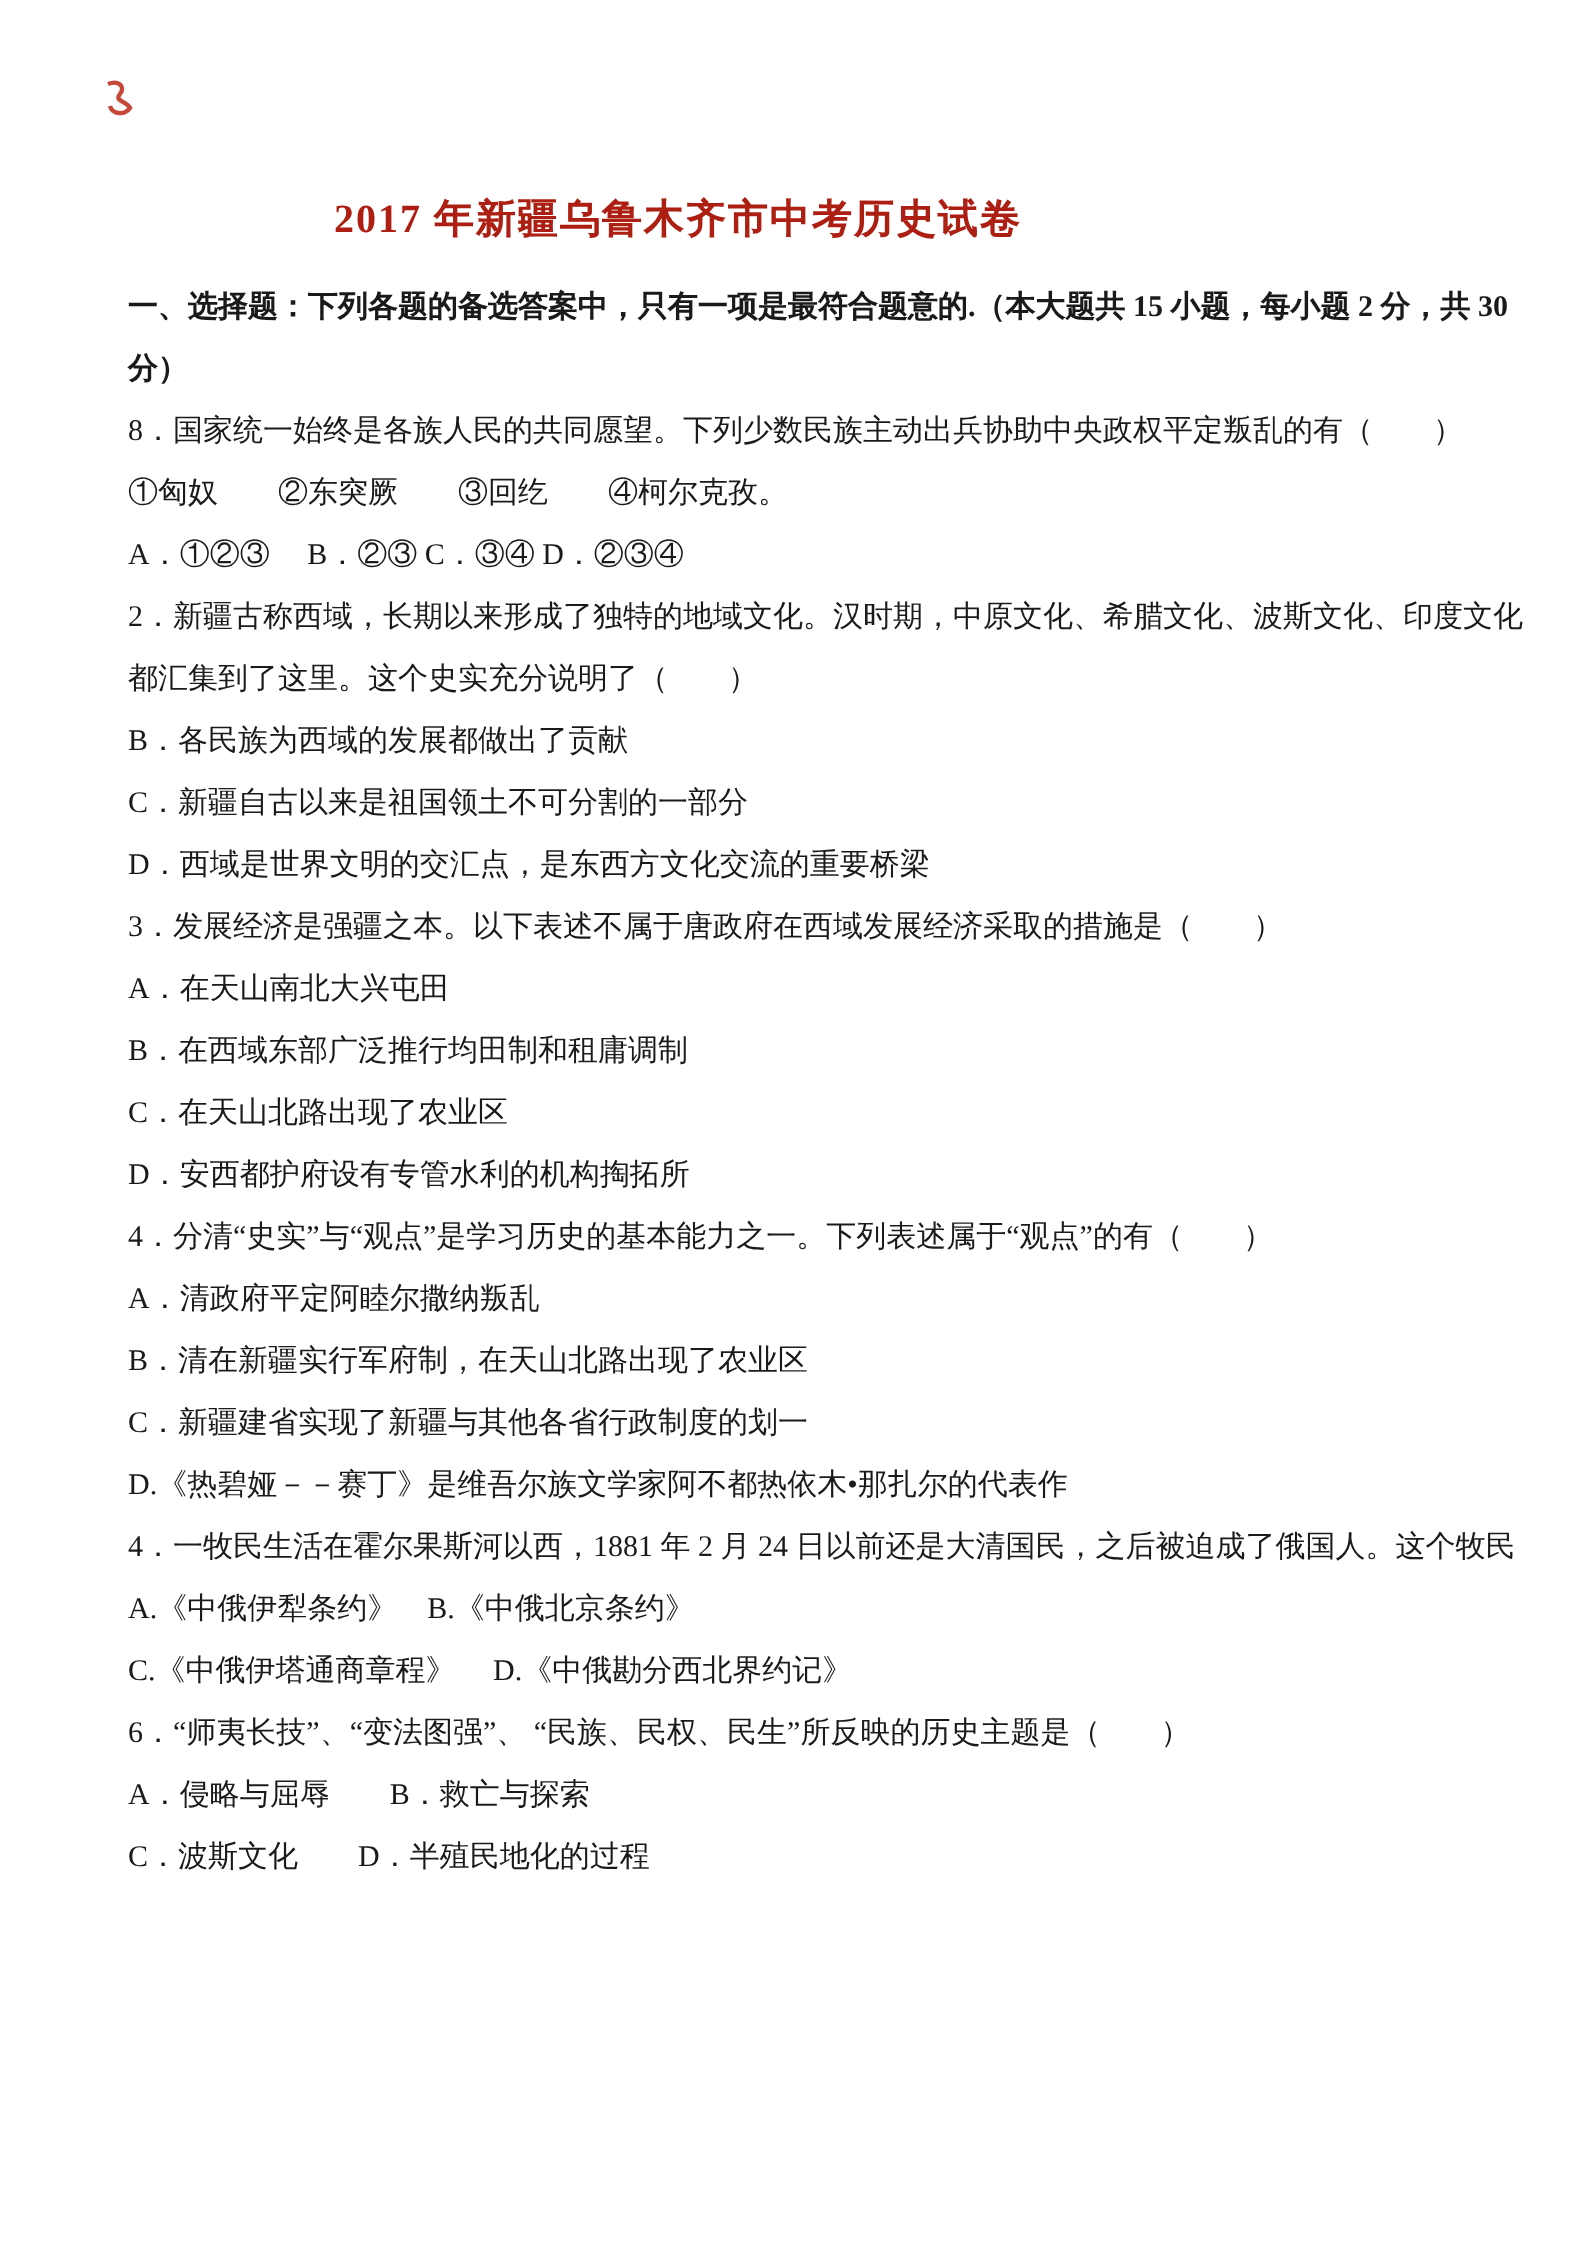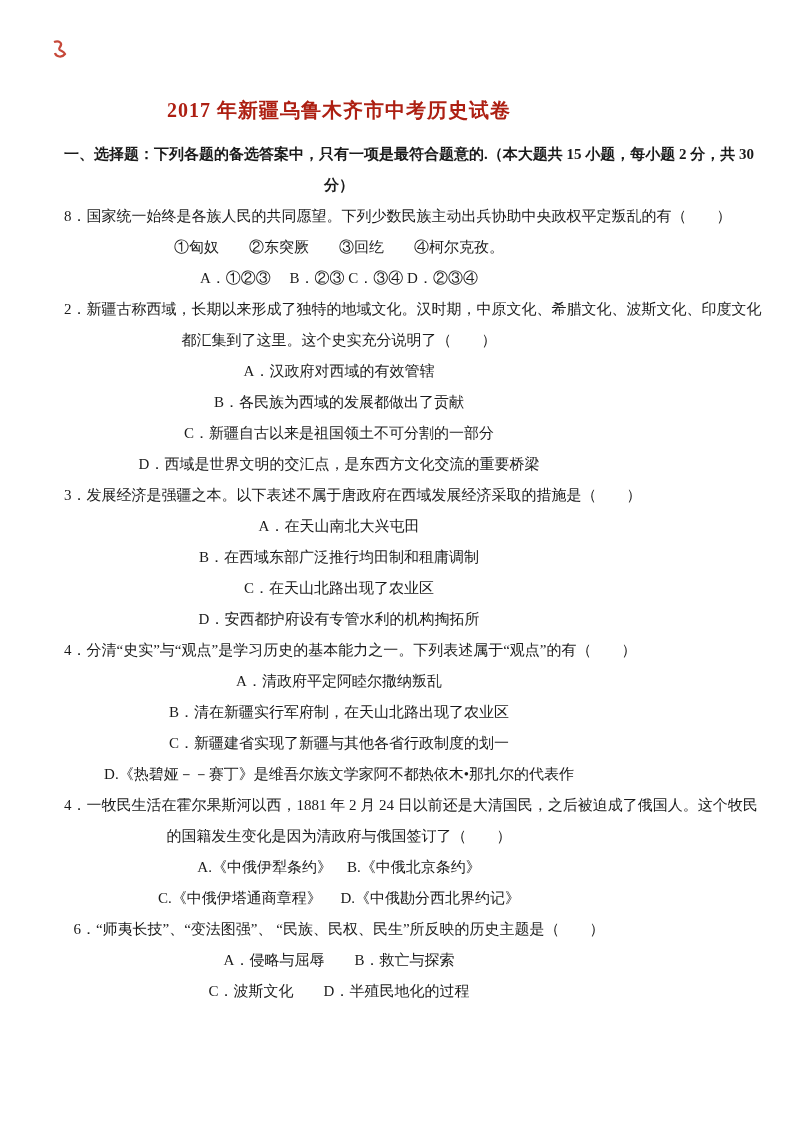--- a/index.html
+++ b/index.html
@@ -12,21 +12,20 @@
   .doc-title{
     margin:0;padding-top:96px;height:29px;line-height:29px;
     text-align:center;font-size:20px;font-weight:bold;
     letter-spacing:1px;
   }
   .section-heading{margin-top:14px;}
   .section-heading p{font-weight:bold;}
   .content p{
     margin:0;font-size:15px;line-height:31px;color:#1a1a1a;
     white-space:nowrap;
-    text-align:center;
   }
   .question-block{margin:0;}
   .red-ink-mark{position:absolute;left:50px;top:38px;width:20px;height:24px;}
 </style>
 </head>
 <body>
 
 <div class="page">
 
   <svg class="red-ink-mark" viewBox="0 0 20 24" xmlns="http://www.w3.org/2000/svg">
@@ -44,42 +43,40 @@
 
     <div id="questions">
         <div class="question-block">
           <p>8．国家统一始终是各族人民的共同愿望。下列少数民族主动出兵协助中央政权平定叛乱的有（　　）</p>
           <p>①匈奴　　②东突厥　　③回纥　　④柯尔克孜。</p>
           <p>A．①②③　 B．②③ C．③④ D．②③④</p>
         </div>
         <div class="question-block">
           <p>2．新疆古称西域，长期以来形成了独特的地域文化。汉时期，中原文化、希腊文化、波斯文化、印度文化</p>
           <p>都汇集到了这里。这个史实充分说明了（　　）</p>
-          <p>A．汉政府对西域的有效管辖</p>
           <p>B．各民族为西域的发展都做出了贡献</p>
           <p>C．新疆自古以来是祖国领土不可分割的一部分</p>
           <p>D．西域是世界文明的交汇点，是东西方文化交流的重要桥梁</p>
         </div>
         <div class="question-block">
           <p>3．发展经济是强疆之本。以下表述不属于唐政府在西域发展经济采取的措施是（　　）</p>
           <p>A．在天山南北大兴屯田</p>
           <p>B．在西域东部广泛推行均田制和租庸调制</p>
           <p>C．在天山北路出现了农业区</p>
           <p>D．安西都护府设有专管水利的机构掏拓所</p>
         </div>
         <div class="question-block">
           <p>4．分清“史实”与“观点”是学习历史的基本能力之一。下列表述属于“观点”的有（　　）</p>
           <p>A．清政府平定阿睦尔撒纳叛乱</p>
           <p>B．清在新疆实行军府制，在天山北路出现了农业区</p>
           <p>C．新疆建省实现了新疆与其他各省行政制度的划一</p>
           <p>D.《热碧娅－－赛丁》是维吾尔族文学家阿不都热依木•那扎尔的代表作</p>
         </div>
         <div class="question-block">
           <p>4．一牧民生活在霍尔果斯河以西，1881 年 2 月 24 日以前还是大清国民，之后被迫成了俄国人。这个牧民</p>
-          <p>的国籍发生变化是因为清政府与俄国签订了（　　）</p>
           <p>A.《中俄伊犁条约》　B.《中俄北京条约》</p>
           <p>C.《中俄伊塔通商章程》　 D.《中俄勘分西北界约记》</p>
         </div>
         <div class="question-block">
           <p>6．“师夷长技”、“变法图强”、 “民族、民权、民生”所反映的历史主题是（　　）</p>
           <p>A．侵略与屈辱　　B．救亡与探索</p>
           <p>C．波斯文化　　D．半殖民地化的过程</p>
         </div>
       </div>
 

